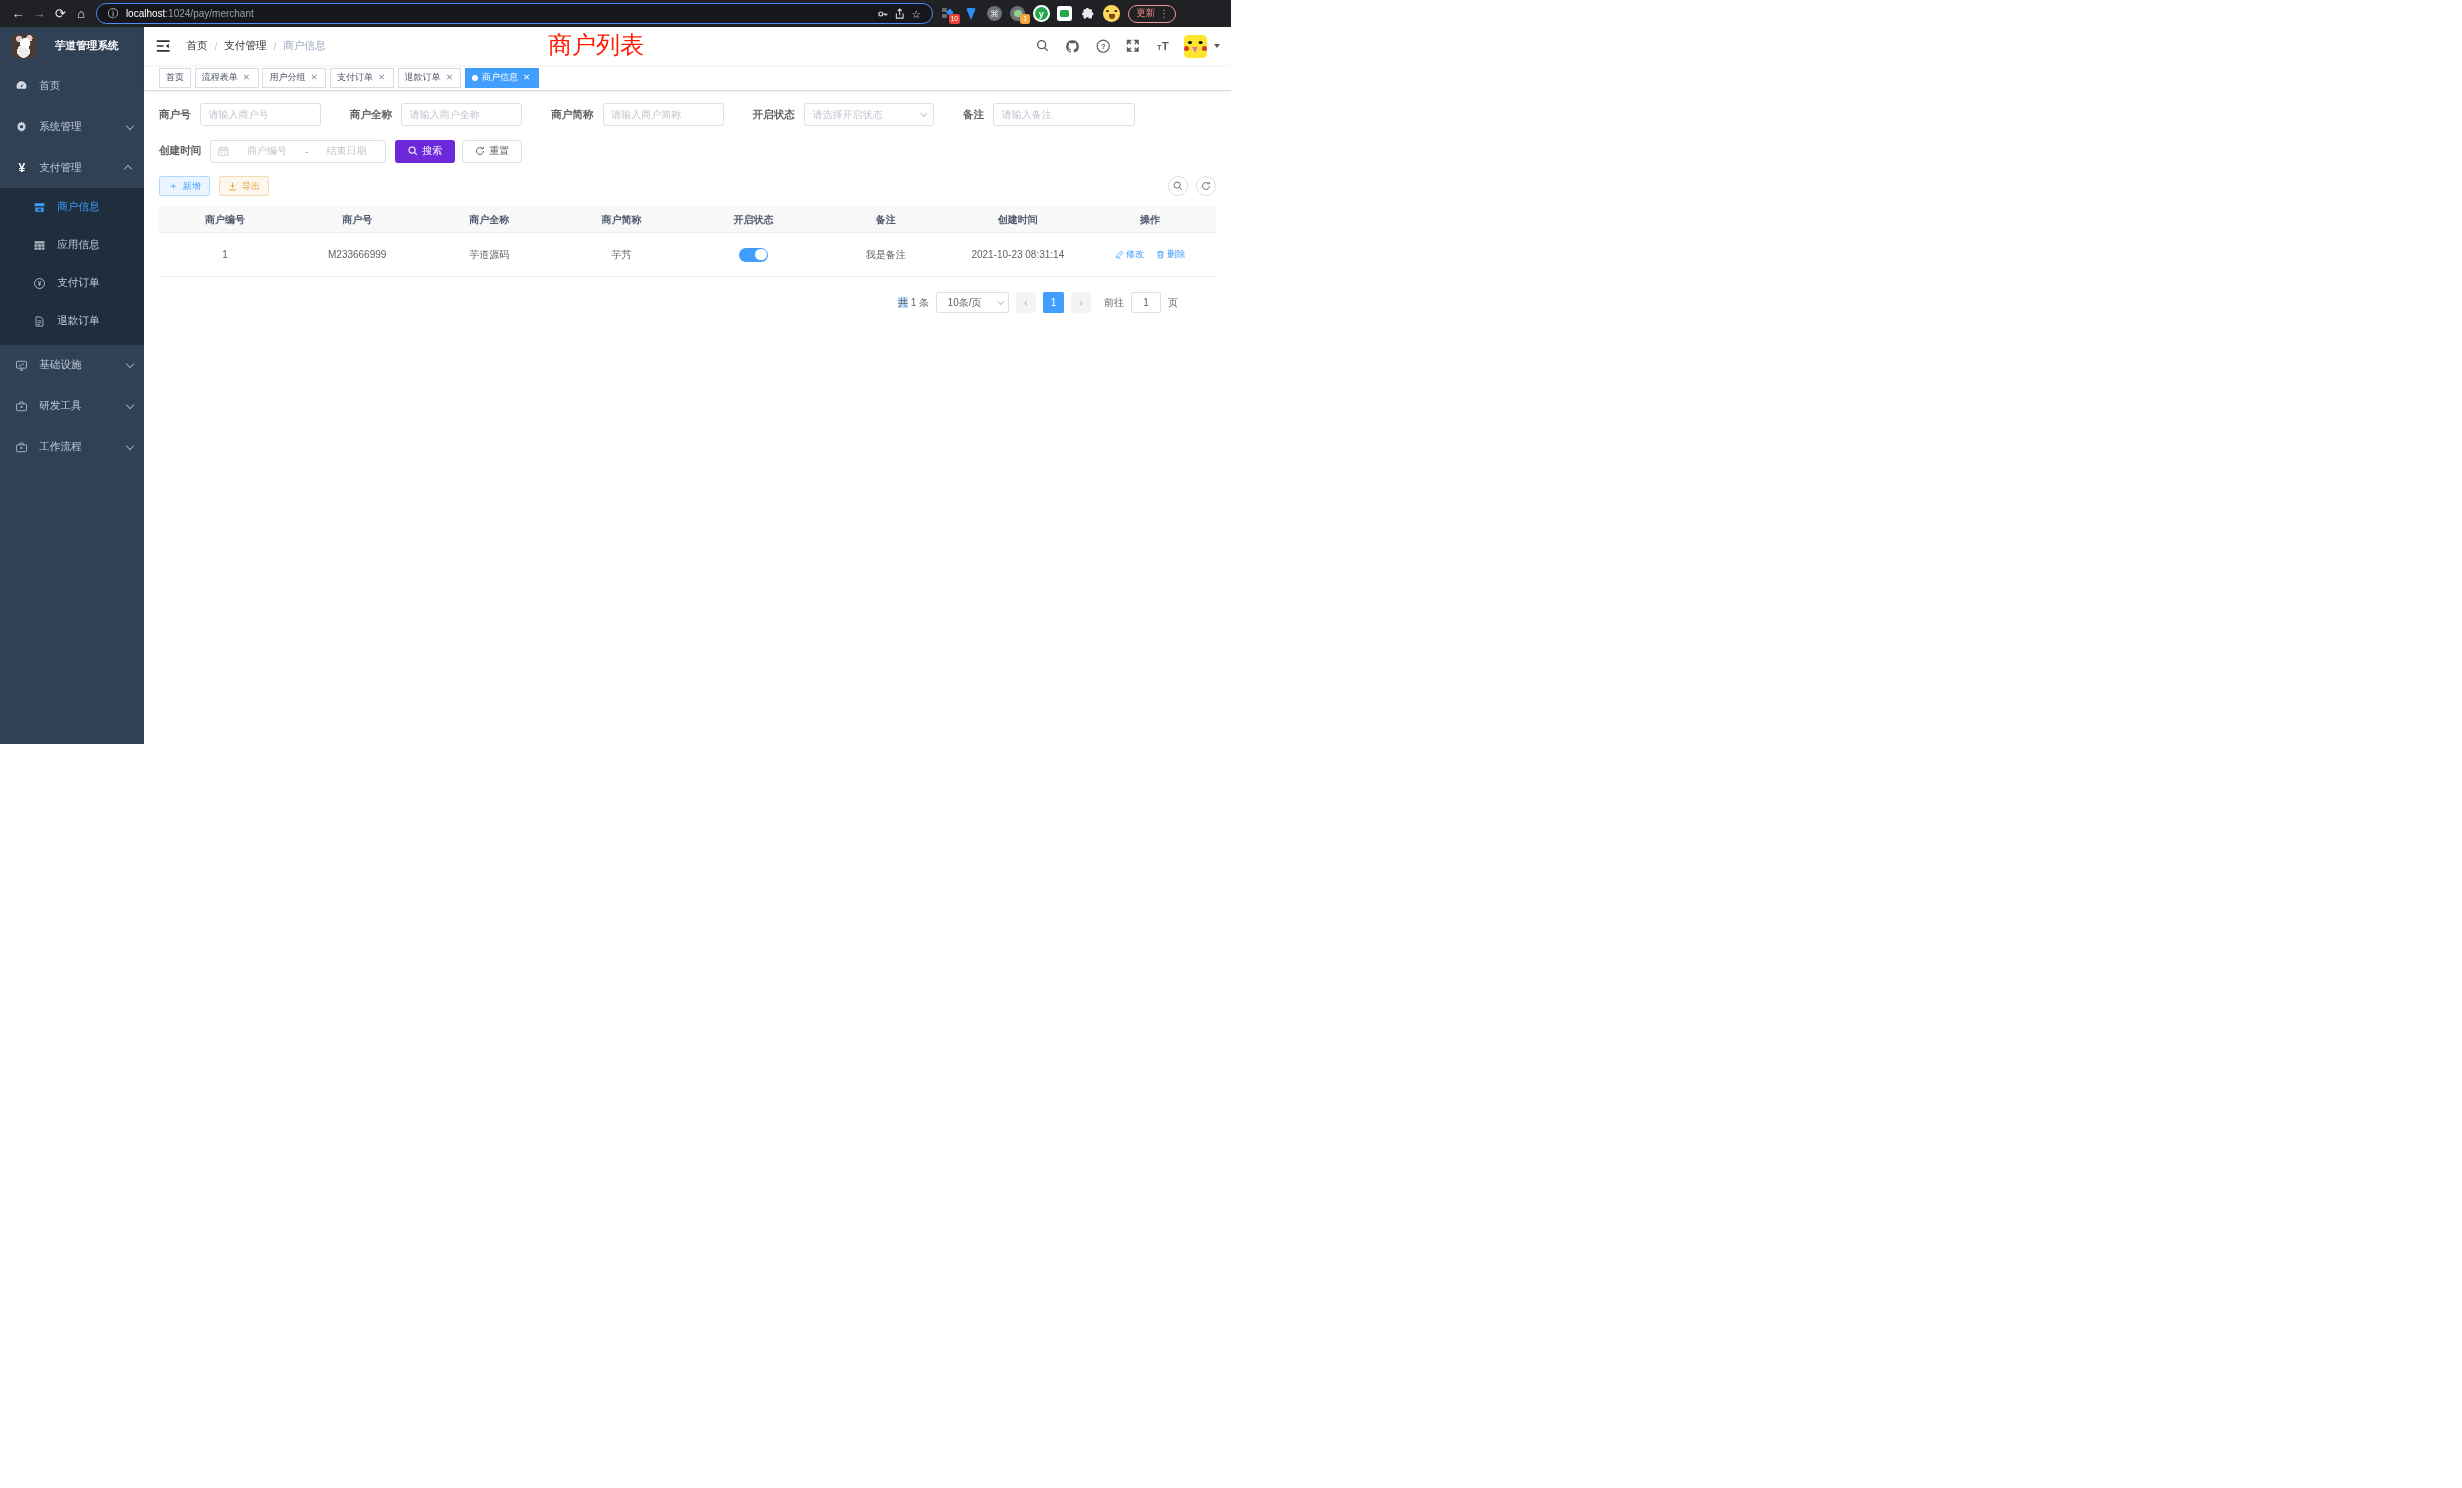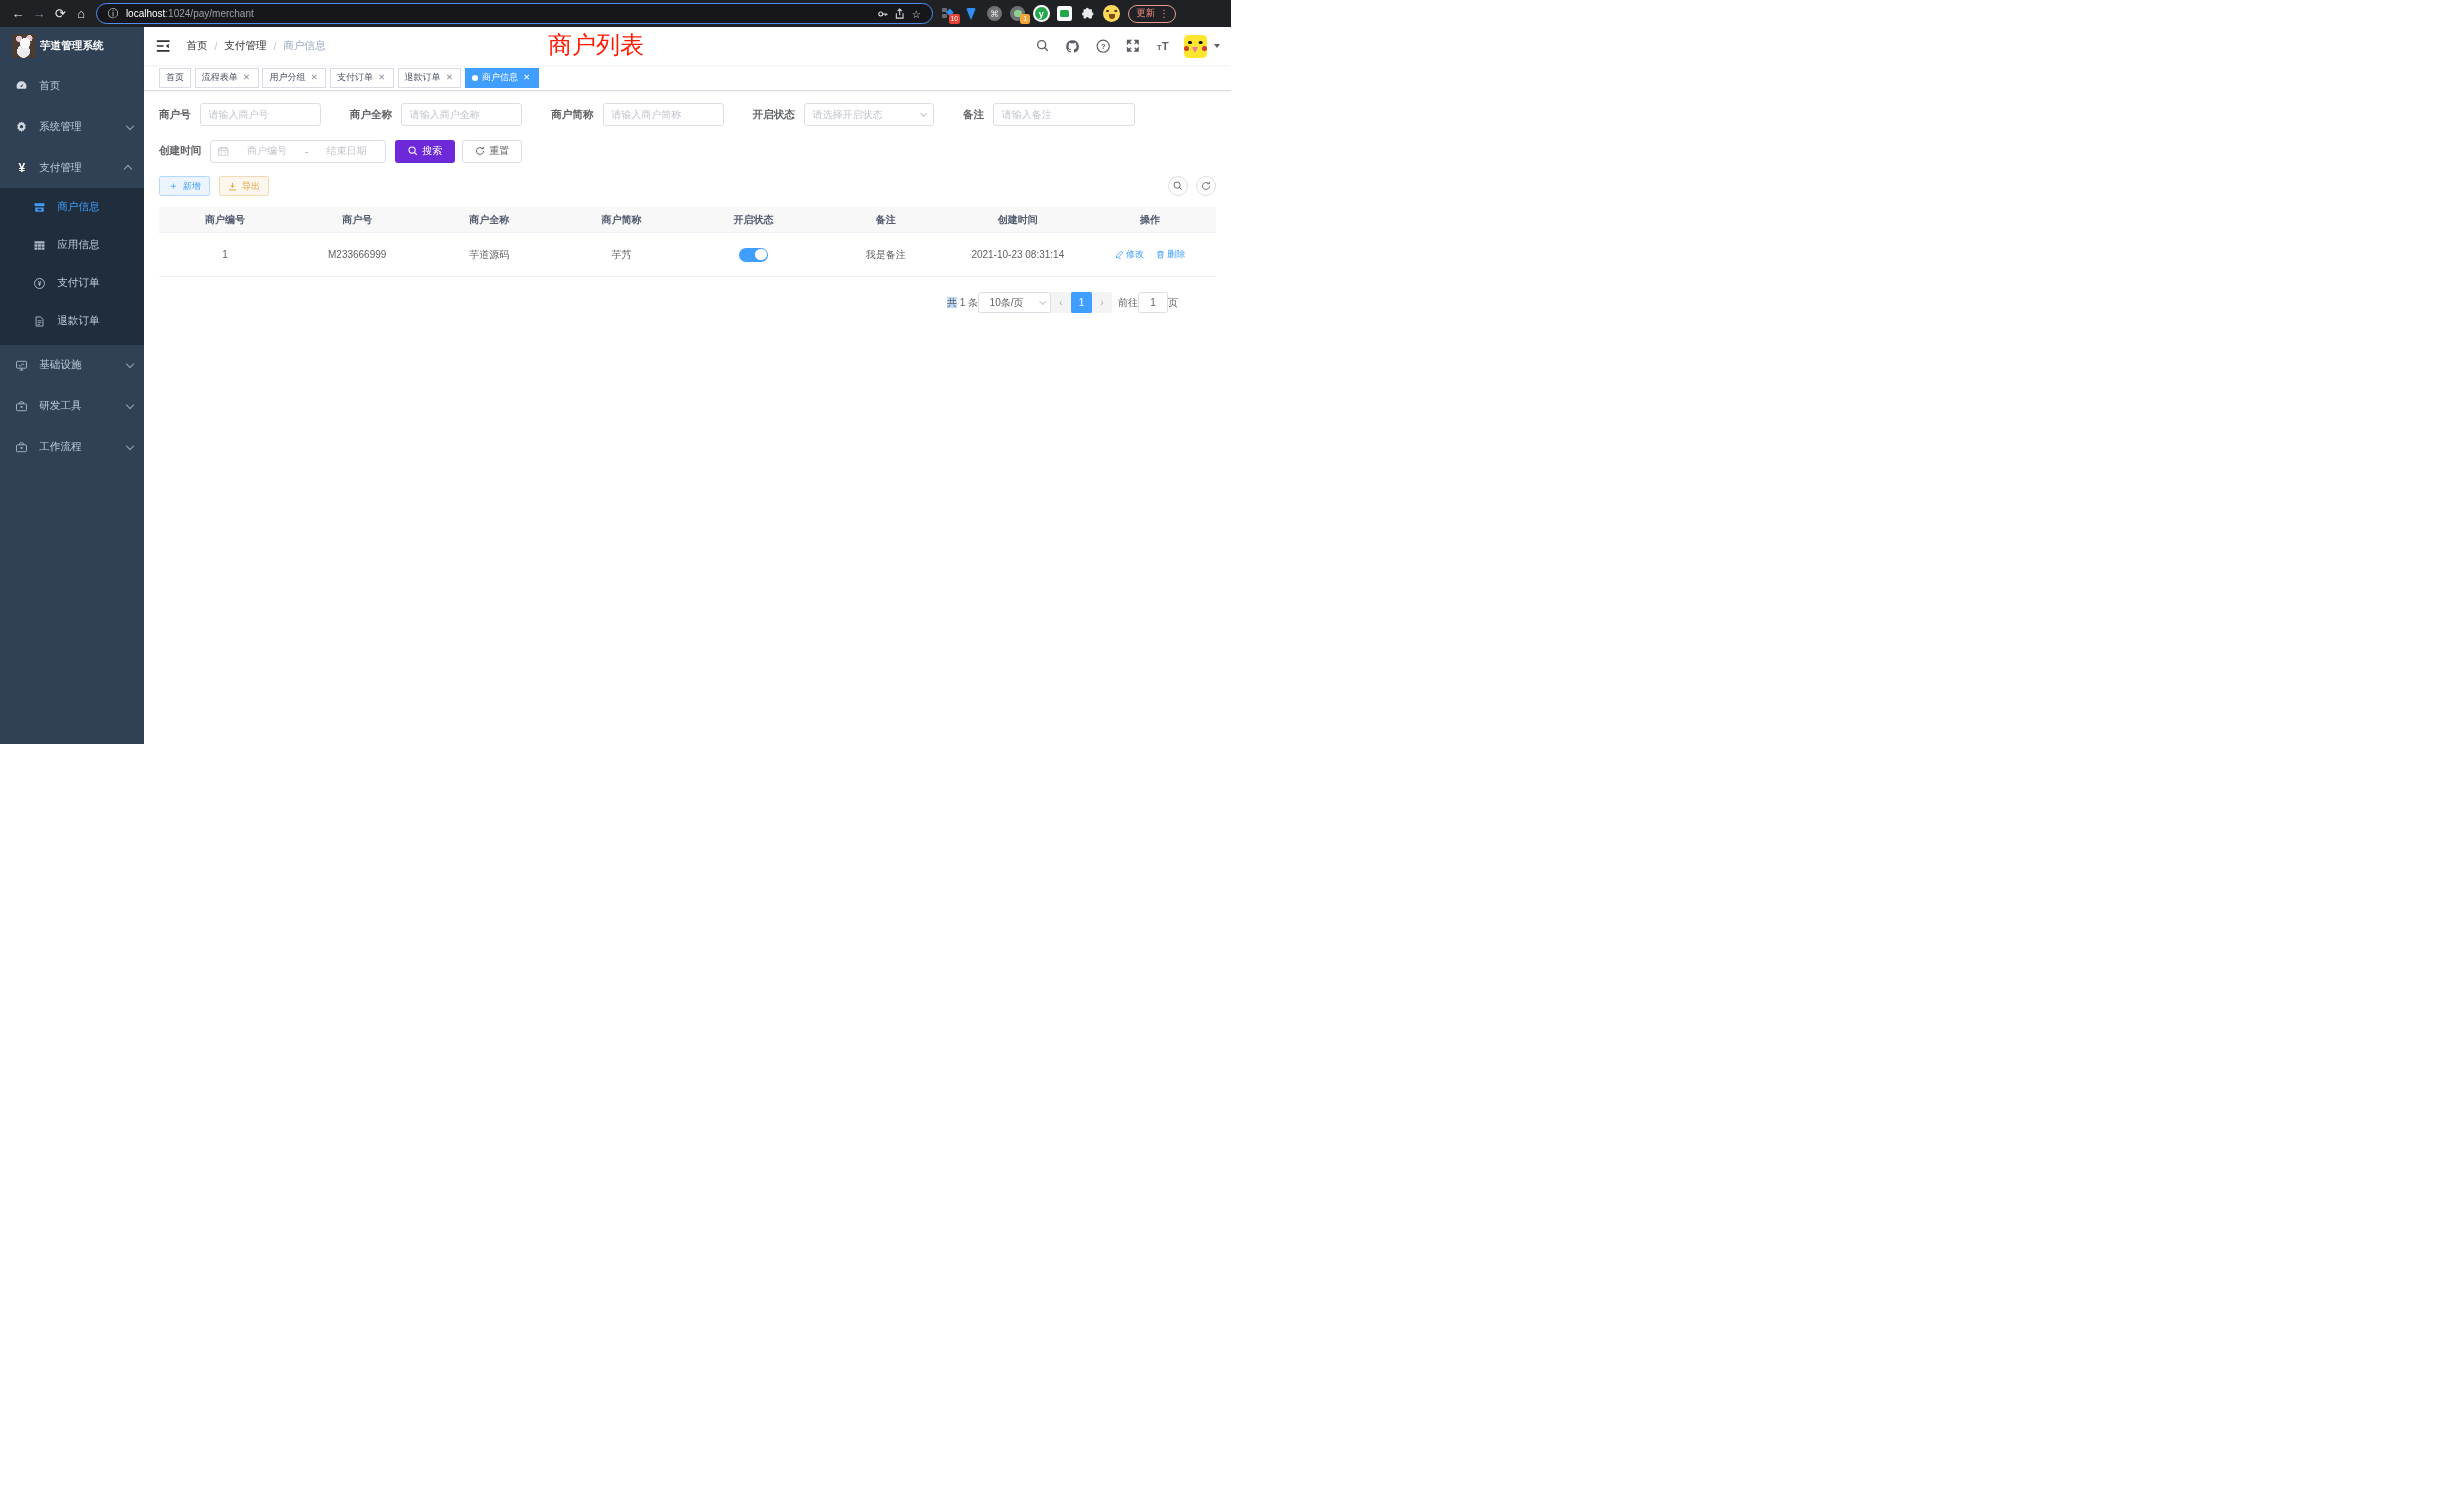--- a/index.html
+++ b/index.html
@@ -43,21 +43,21 @@
   .emoji-face::before { content:""; position:absolute; left:3px; top:4.5px; width:2.3px; height:2.3px; border-radius:50%;
     background:#403020; box-shadow:8.3px 0 0 #403020; }
   .emoji-face::after { content:""; position:absolute; left:5.3px; top:9px; width:6px; height:4.5px;
     border-radius:0 0 6px 6px; background:#7d4a12; }
   .update-pill { margin-left:7.6px; height:18px; border:1.1px solid #ec9b92; border-radius:10px;
     color:#f08b80; font-size:9.5px; display:flex; align-items:center; padding:0 6px 0 7.6px; gap:4px; }
   .kebab { letter-spacing:0; font-size:10px; color:#f08b80; }
 
   
   .sidebar { position:absolute; top:27px; left:0; width:144px; height:717px; background:#304156; }
-  .logo-row { height:38px; display:flex; align-items:center; padding-left:12px; gap:4px; }
+  .logo-row { height:38px; display:flex; align-items:center; padding-left:12px; gap:19px; }
   .logo-img { width:24px; height:24px; border-radius:2.3px; flex:0 0 auto;
     background:
       radial-gradient(circle at 55% 38%, #fdfdfd 0 26%, transparent 27%),
       radial-gradient(circle at 48% 72%, #ececec 0 30%, transparent 31%),
       radial-gradient(circle at 30% 20%, #e8c8cc 0 12%, transparent 13%),
       radial-gradient(circle at 72% 18%, #e8c8cc 0 12%, transparent 13%),
       #4a3b33; }
   .logo-title { color:#fff; font-size:10.6px; font-weight:700; }
   .menu { margin-top:0; }
   .m-item { height:41px; display:flex; align-items:center; padding:0 12px 0 15px; color:#bfcbd9; font-size:10.6px; cursor:pointer; }
@@ -141,21 +141,21 @@
   .grid td { height:44px; color:#606266; font-size:10px; border-bottom:0.8px solid #ebeef5; text-align:center; }
   .switch { width:29px; height:14.4px; border-radius:7.6px; background:#409eff; position:relative;
     display:inline-block; vertical-align:middle; cursor:pointer; }
   .switch::after { content:""; position:absolute; right:1.5px; top:1.5px; width:11.4px; height:11.4px;
     border-radius:50%; background:#fff; }
   .oplink { color:#409eff; font-size:9px; display:inline-flex; align-items:center; gap:2.3px;
     cursor:pointer; text-decoration:none; }
   .oplink + .oplink { margin-left:9px;justify-content:center; }
 
   
-  .pager { display:flex; align-items:center; justify-content:flex-end; gap:0; margin:15px 38px 4px 0;
+  .pager { display:flex; align-items:center; justify-content:flex-end; gap:7px; margin:15px 38px 4px 0;
     font-size:10px; color:#606266; }
   .sel-hl { background:#bfdcfb; }
   .psel { width:73px; height:21px; border:0.8px solid #dcdfe6; border-radius:2.3px; display:flex;
     align-items:center; padding:0 6px 0 10.6px; color:#606266; font-size:10px; cursor:pointer; }
   .psel .sp { flex:1; }
   .pbtn { min-width:20px; height:21px; border-radius:1.5px; background:#f4f4f5; color:#a9adb4;
     display:flex; align-items:center; justify-content:center; font-size:10px; cursor:pointer; }
   .pnum { min-width:21px; height:21px; border-radius:1.5px; background:#409eff; color:#fff;
     display:flex; align-items:center; justify-content:center; font-size:10px; cursor:pointer; }
   .goto-inp { width:30px; height:21px; border:0.8px solid #dcdfe6; border-radius:2.3px; text-align:center;

